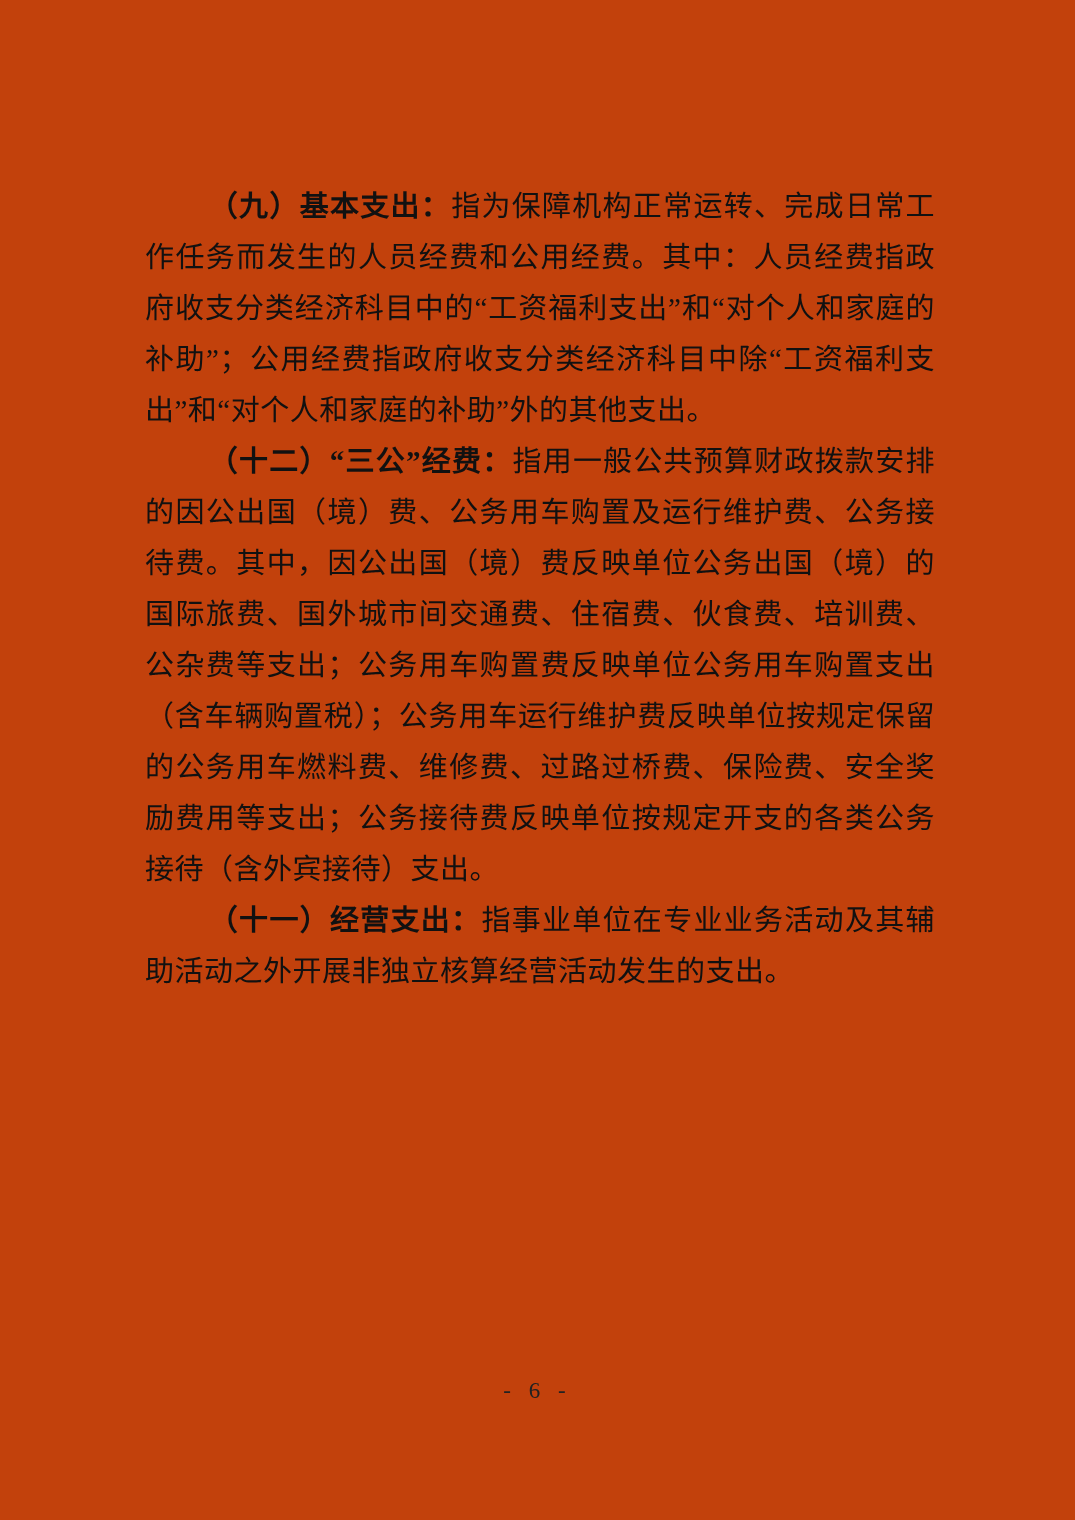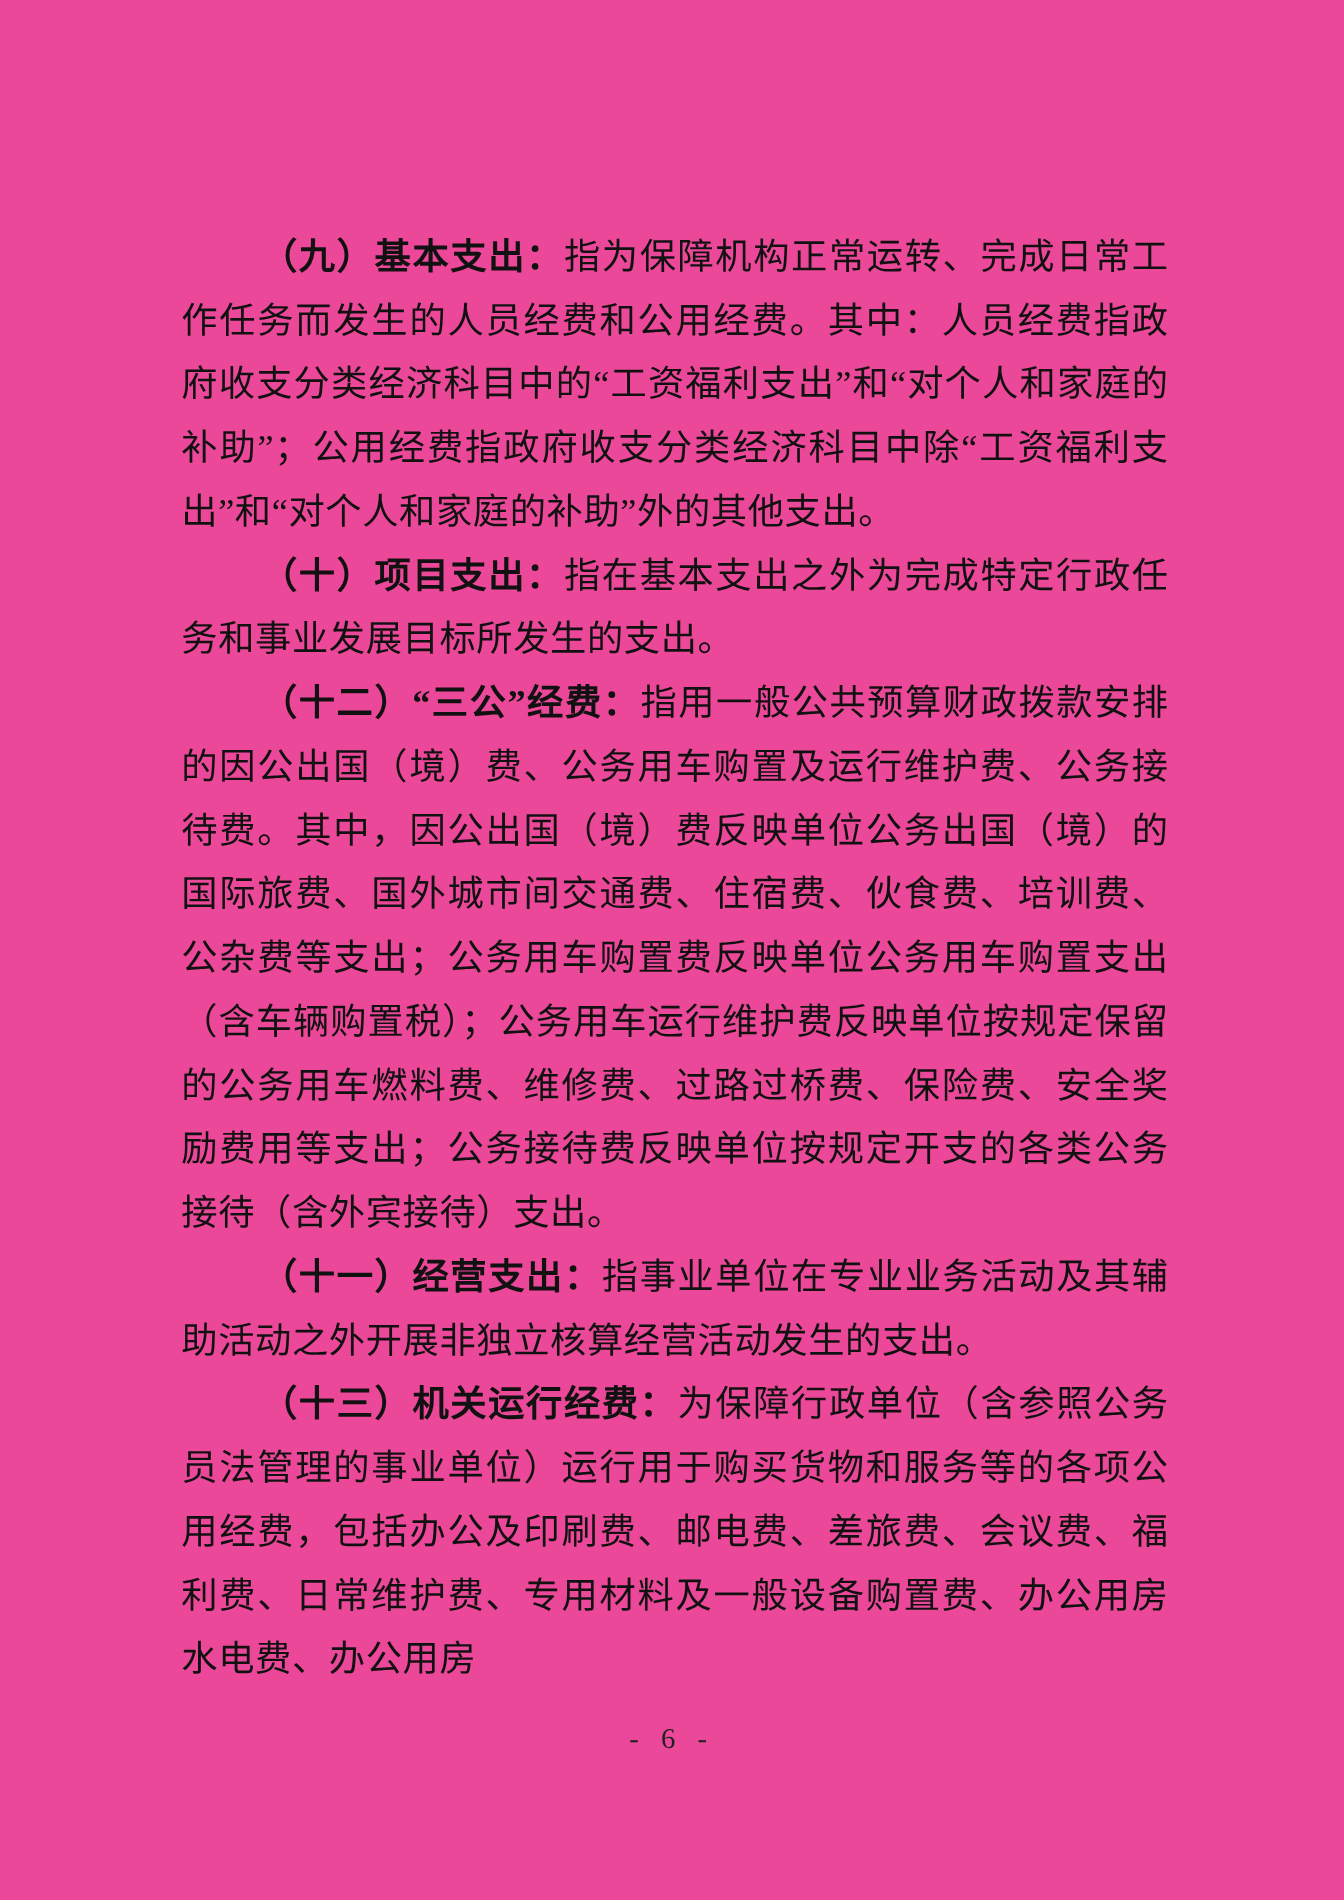--- a/index.html
+++ b/index.html
@@ -5,21 +5,21 @@
   html, body {
     margin: 0;
     padding: 0;
     background: #ffffff;
   }
   .page {
     position: relative;
     width: 1075px;
     height: 1520px;
     margin: 0 auto;
-    background: #ec4899;
+    background: #c2410c;
     color: #111111;
     font-family: "Liberation Serif", "DejaVu Serif", serif;
     overflow: hidden;
   }
   .text-block {
     position: absolute;
     top: 181px;
     left: 145px;
     width: 790px;
   }
@@ -53,27 +53,25 @@
 </style>
 </head>
 <body>
 
 <div class="page">
 
   <div class="text-block">
 
     <p class="para"><span class="para-heading">（九）基本支出：</span><span class="para-body">指为保障机构正常运转、完成日常工作任务而发生的人员经费和公用经费。其中：人员经费指政府收支分类经济科目中的“工资福利支出”和“对个人和家庭的补助”；公用经费指政府收支分类经济科目中除“工资福利支出”和“对个人和家庭的补助”外的其他支出。</span></p>
 
-    <p class="para"><span class="para-heading">（十）项目支出：</span><span class="para-body">指在基本支出之外为完成特定行政任务和事业发展目标所发生的支出。</span></p>
 
     <p class="para"><span class="para-heading">（十二）“三公”经费：</span><span class="para-body">指用一般公共预算财政拨款安排的因公出国（境）费、公务用车购置及运行维护费、公务接待费。其中，因公出国（境）费反映单位公务出国（境）的国际旅费、国外城市间交通费、住宿费、伙食费、培训费、公杂费等支出；公务用车购置费反映单位公务用车购置支出（含车辆购置税）；公务用车运行维护费反映单位按规定保留的公务用车燃料费、维修费、过路过桥费、保险费、安全奖励费用等支出；公务接待费反映单位按规定开支的各类公务接待（含外宾接待）支出。</span></p>
 
     <p class="para"><span class="para-heading">（十一）经营支出：</span><span class="para-body">指事业单位在专业业务活动及其辅助活动之外开展非独立核算经营活动发生的支出。</span></p>
 
-    <p class="para"><span class="para-heading">（十三）机关运行经费：</span><span class="para-body">为保障行政单位（含参照公务员法管理的事业单位）运行用于购买货物和服务等的各项公用经费，包括办公及印刷费、邮电费、差旅费、会议费、福利费、日常维护费、专用材料及一般设备购置费、办公用房水电费、办公用房</span></p>
 
   </div>
 
   <div class="page-footer">
     <span class="page-number">- 6 -</span>
   </div>
 
 </div>
 
 </body></html>

